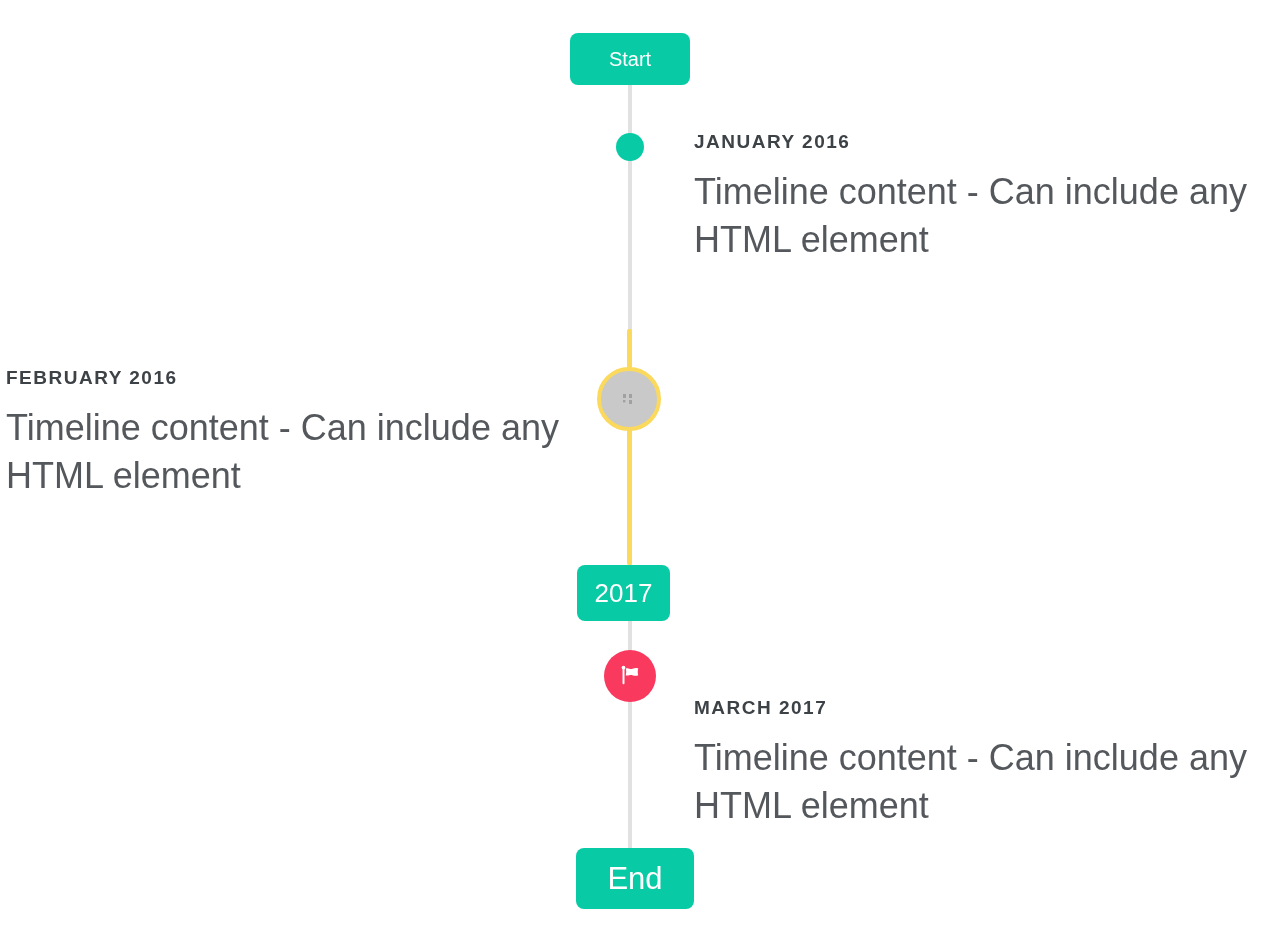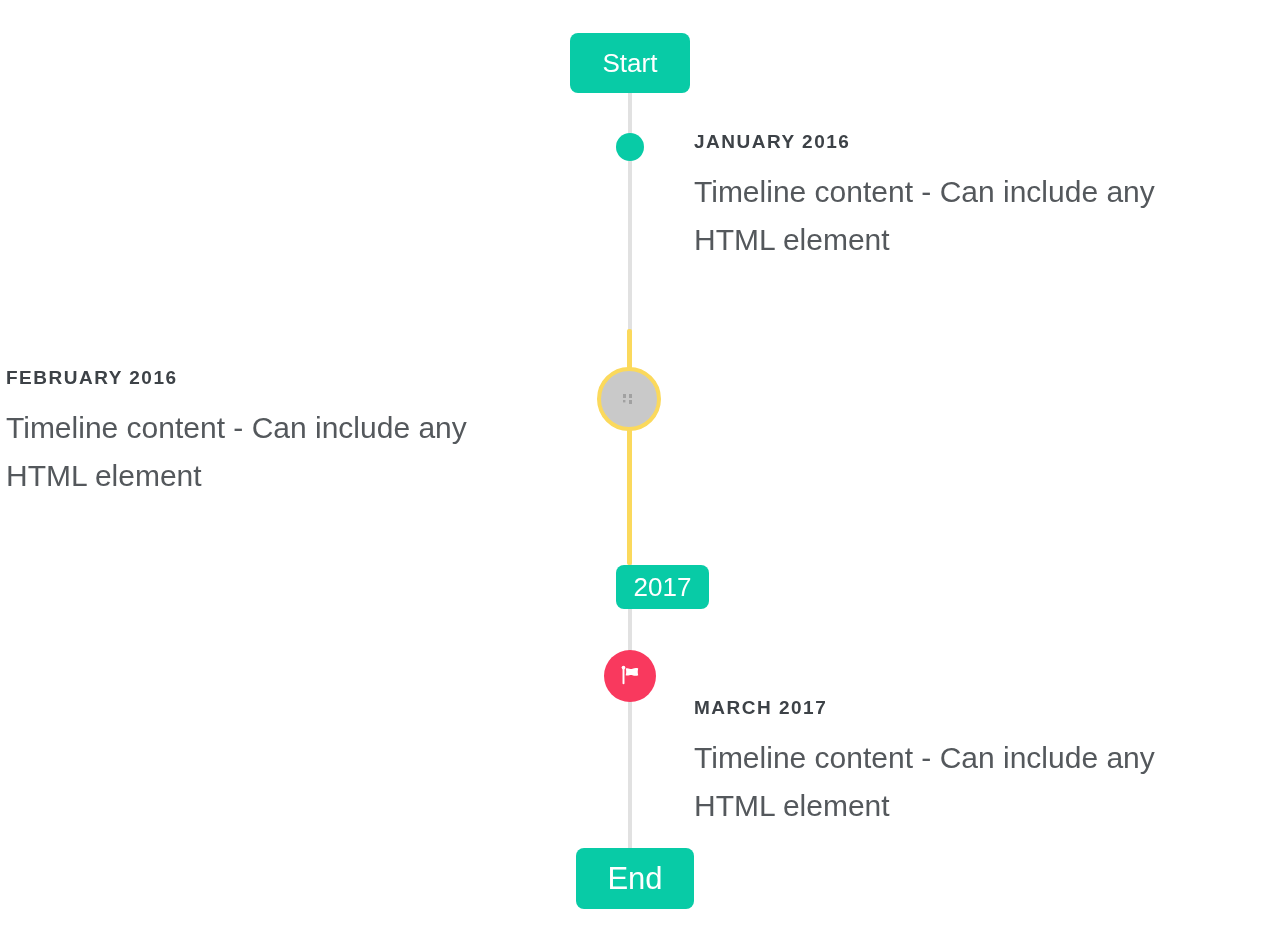--- a/index.html
+++ b/index.html
@@ -23,22 +23,22 @@
   .line{position:absolute;border-radius:2px;}
   .line-gray{left:628px;top:63px;width:4px;height:817px;background:var(--line-gray);}
   .line-yellow{left:627px;top:329px;width:5px;height:236px;background:var(--highlight-yellow);}
 
   
   .badge{
     position:absolute;background:var(--accent-teal);color:#ffffff;
     border-radius:8px;display:flex;align-items:center;justify-content:center;
     font-weight:400;
   }
-  .badge-start{left:570px;top:33px;width:120px;height:60px;font-size:26px;}
-  .badge-year{left:616px;top:565px;width:93px;height:44px;font-size:26px;}
+  .badge-start{left:570px;top:33px;width:120px;height:52px;font-size:20px;}
+  .badge-year{left:577px;top:565px;width:93px;height:56px;font-size:26px;}
   .badge-end{left:576px;top:848px;width:118px;height:61px;font-size:31px;}
 
   
   .marker{position:absolute;border-radius:50%;}
   .marker-dot{left:616px;top:133px;width:28px;height:28px;background:var(--accent-teal);}
   .marker-image{
     left:597px;top:367px;width:64px;height:64px;
     background:var(--circle-gray);border:4px solid var(--highlight-yellow);
     display:flex;align-items:center;justify-content:center;
   }
@@ -52,21 +52,21 @@
   .item-right{text-align:left;}
   .item-left{text-align:left;}
   .item-jan{left:694px;top:132px;}
   .item-feb{right:702px;top:368px;}
   .item-mar{left:694px;top:650px;margin-top:48px;}
   .item-title{
     font-size:19px;font-weight:700;letter-spacing:1.5px;
     color:var(--title-text);line-height:20px;margin-bottom:16px;
   }
   .item-body{
-    font-size:30px;font-weight:400;color:var(--body-text);line-height:48px;
+    font-size:36px;font-weight:400;color:var(--body-text);line-height:48px;
   }
   .flag-svg{display:block;}
   .brokenimg-svg{display:block;opacity:0.85;}
 </style>
 </head>
 <body>
 
 <div class="stage">
 
   <div class="line line-gray"></div>

